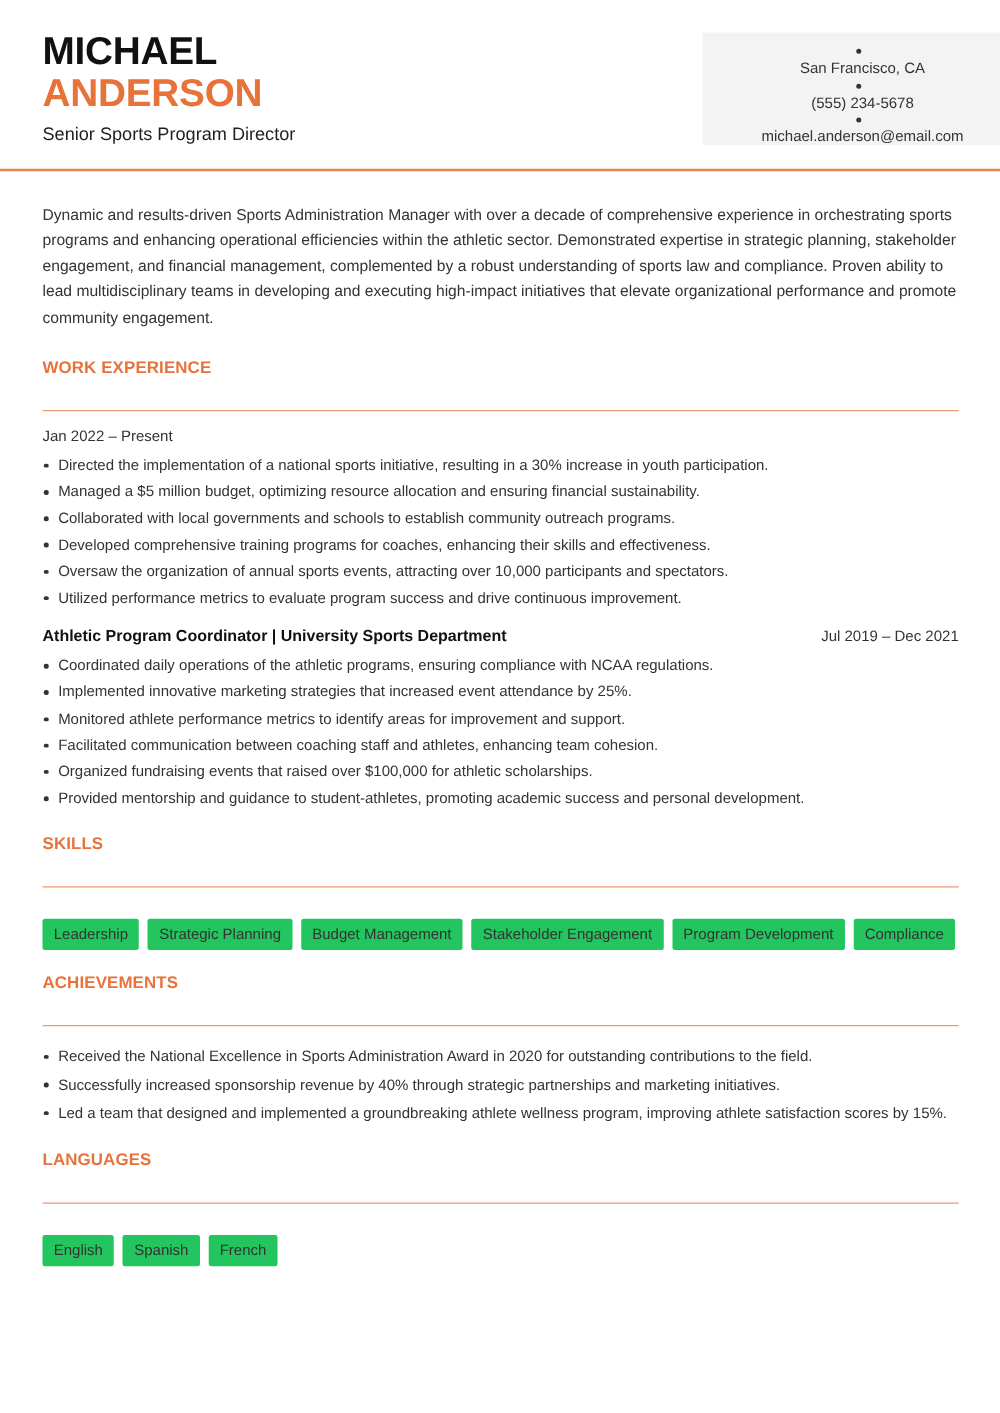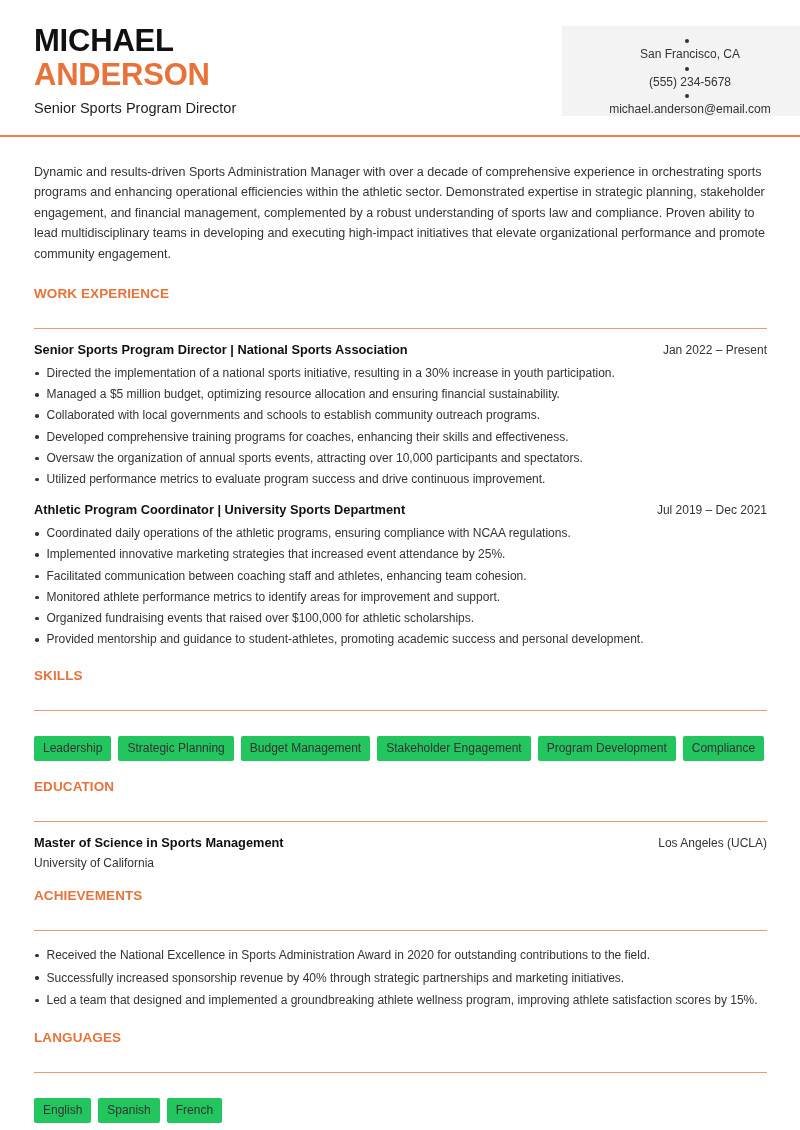--- a/index.html
+++ b/index.html
@@ -68,21 +68,20 @@
 </div>
 
 <div class="content">
   <p class="summary">Dynamic and results-driven Sports Administration Manager with over a decade of comprehensive experience in orchestrating sports programs and enhancing operational efficiencies within the athletic sector. Demonstrated expertise in strategic planning, stakeholder engagement, and financial management, complemented by a robust understanding of sports law and compliance. Proven ability to lead multidisciplinary teams in developing and executing high-impact initiatives that elevate organizational performance and promote community engagement.</p>
 
   <div class="section">
     <div class="section-title">WORK EXPERIENCE</div>
 
     <div class="job">
       <div class="job-head">
-        <span class="job-title">Senior Sports Program Director | National Sports Association</span>
         <span class="job-date">Jan 2022 – Present</span>
       </div>
       <ul class="bullets">
         <li>
             <span class="bullet-dot"></span>
             <span>Directed the implementation of a national sports initiative, resulting in a 30% increase in youth participation.</span>
           </li>
         <li>
             <span class="bullet-dot"></span>
             <span>Managed a $5 million budget, optimizing resource allocation and ensuring financial sustainability.</span>
@@ -115,25 +114,25 @@
         <li>
             <span class="bullet-dot"></span>
             <span>Coordinated daily operations of the athletic programs, ensuring compliance with NCAA regulations.</span>
           </li>
         <li>
             <span class="bullet-dot"></span>
             <span>Implemented innovative marketing strategies that increased event attendance by 25%.</span>
           </li>
         <li>
             <span class="bullet-dot"></span>
-            <span>Facilitated communication between coaching staff and athletes, enhancing team cohesion.</span>
+            <span>Monitored athlete performance metrics to identify areas for improvement and support.</span>
           </li>
         <li>
             <span class="bullet-dot"></span>
-            <span>Monitored athlete performance metrics to identify areas for improvement and support.</span>
+            <span>Facilitated communication between coaching staff and athletes, enhancing team cohesion.</span>
           </li>
         <li>
             <span class="bullet-dot"></span>
             <span>Organized fundraising events that raised over $100,000 for athletic scholarships.</span>
           </li>
         <li>
             <span class="bullet-dot"></span>
             <span>Provided mentorship and guidance to student-athletes, promoting academic success and personal development.</span>
           </li>
       </ul>
@@ -145,28 +144,20 @@
     <div class="tags">
       <span class="tag">Leadership</span>
       <span class="tag">Strategic Planning</span>
       <span class="tag">Budget Management</span>
       <span class="tag">Stakeholder Engagement</span>
       <span class="tag">Program Development</span>
       <span class="tag">Compliance</span>
     </div>
   </div>
 
-  <div class="section">
-    <div class="section-title">EDUCATION</div>
-    <div class="edu-head">
-      <span class="edu-degree">Master of Science in Sports Management</span>
-      <span class="edu-loc">Los Angeles (UCLA)</span>
-    </div>
-    <div class="edu-school">University of California</div>
-  </div>
 
   <div class="section">
     <div class="section-title">ACHIEVEMENTS</div>
     <ul class="bullets ach">
       <li>
           <span class="bullet-dot"></span>
           <span>Received the National Excellence in Sports Administration Award in 2020 for outstanding contributions to the field.</span>
         </li>
       <li>
           <span class="bullet-dot"></span>

